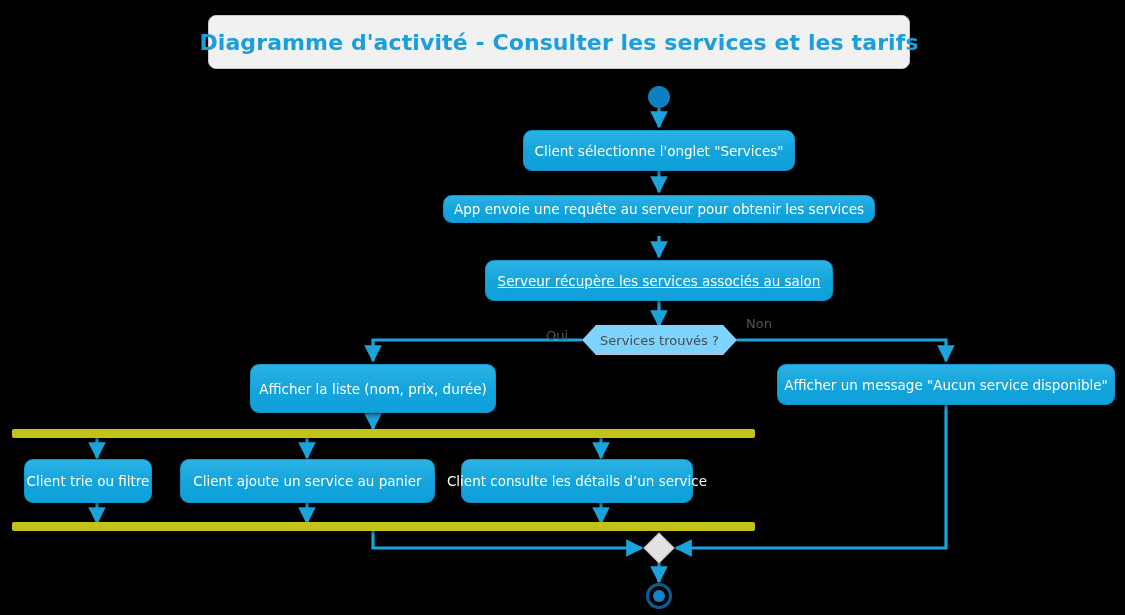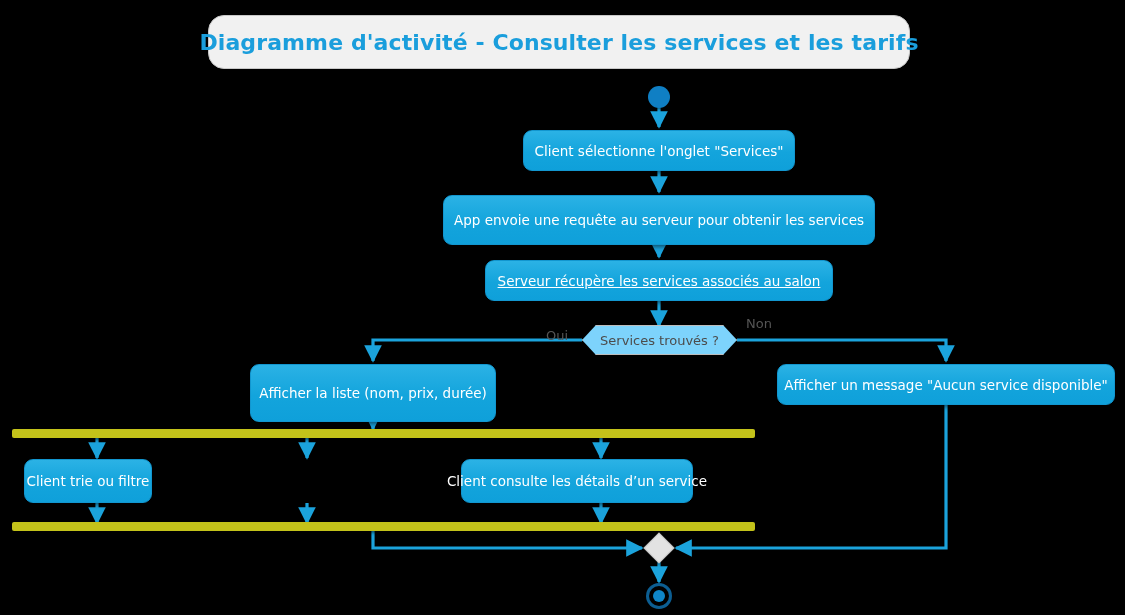--- a/index.html
+++ b/index.html
@@ -24,21 +24,21 @@
     height: 615px;
   }
   .title-box {
     position: absolute;
     left: 208px;
     top: 15px;
     width: 702px;
     height: 54px;
     background: #F1F1F1;
     border: 1px solid #C8C8C8;
-    border-radius: 16px;
+    border-radius: 8px;
     box-shadow: 2px 2px 4px rgba(0,0,0,0.45);
     display: flex;
     align-items: center;
     justify-content: center;
     box-sizing: border-box;
   }
   .title-text {
     color: #1A9EDC;
     font-size: 22px;
     font-weight: bold;
@@ -162,37 +162,38 @@
   </svg>
 
   <div class="title-box">
     <span class="title-text">Diagramme d'activité - Consulter les services et les tarifs</span>
   </div>
 
   <div class="start-node" style="left:648px; top:86px; width:22px; height:22px;"></div>
 
   <div class="activity" style="left:523px; top:130px; width:272px; height:41px;">Client sélectionne l'onglet "Services"</div>
 
-  <div class="activity" style="left:443px; top:195px; width:432px; height:50px;">App envoie une requête au serveur pour obtenir les services</div>
+  <div class="activity" style="left:443px; top:195px; width:432px; height:28px;">App envoie une requête au serveur pour obtenir les services</div>
 
   <div class="activity" style="left:485px; top:260px; width:348px; height:41px;text-decoration:underline;">Serveur récupère les services associés au salon</div>
 
   <div class="decision" style="left:582px; top:325px; width:155px; height:30px;">Services trouvés ?</div>
 
   <span class="branch-label" style="left:546px; top:328px;">Oui</span>
   <span class="branch-label" style="left:746px; top:316px;">Non</span>
 
-  <div class="activity" style="left:250px; top:364px; width:246px; height:58px;">Afficher la liste (nom, prix, durée)</div>
+  <div class="activity" style="left:250px; top:364px; width:246px; height:49px;">Afficher la liste (nom, prix, durée)</div>
 
   <div class="activity" style="left:777px; top:364px; width:338px; height:41px;">Afficher un message "Aucun service disponible"</div>
 
   <div class="fork-bar" style="left:12px; top:429px; width:743px; height:9px;"></div>
 
   <div class="activity" style="left:24px; top:459px; width:128px; height:44px;">Client trie ou filtre</div>
 
+  <div class="activity" style="left:180px; top:459px; width:255px; height:44px;">Client ajoute un service au panier</div>
 
   <div class="activity" style="left:461px; top:459px; width:232px; height:44px;">Client consulte les détails d’un service</div>
 
   <div class="fork-bar" style="left:12px; top:522px; width:743px; height:9px;"></div>
 
   <div class="merge-diamond" style="left:648px; top:537px; width:22px; height:22px;"></div>
 
   <div class="end-node-outer" style="left:646px; top:583px; width:26px; height:26px;">
     <div class="end-node-ring" style="left:3px; top:3px; width:20px; height:20px;">
       <div class="end-node-inner" style="left:4px; top:4px; width:12px; height:12px;"></div>

